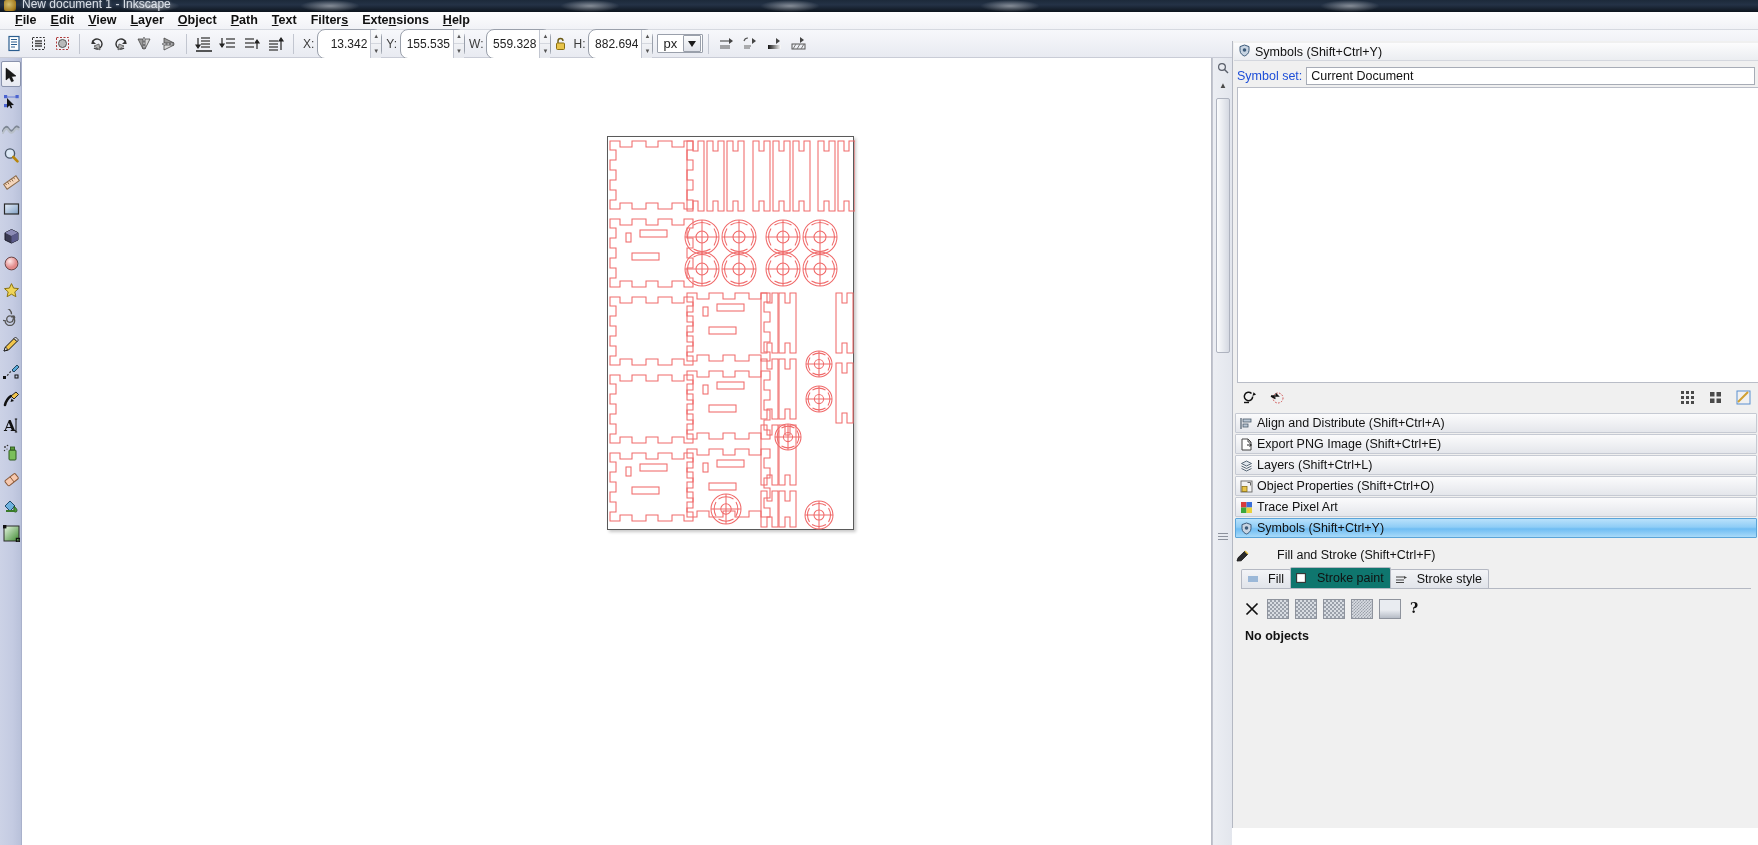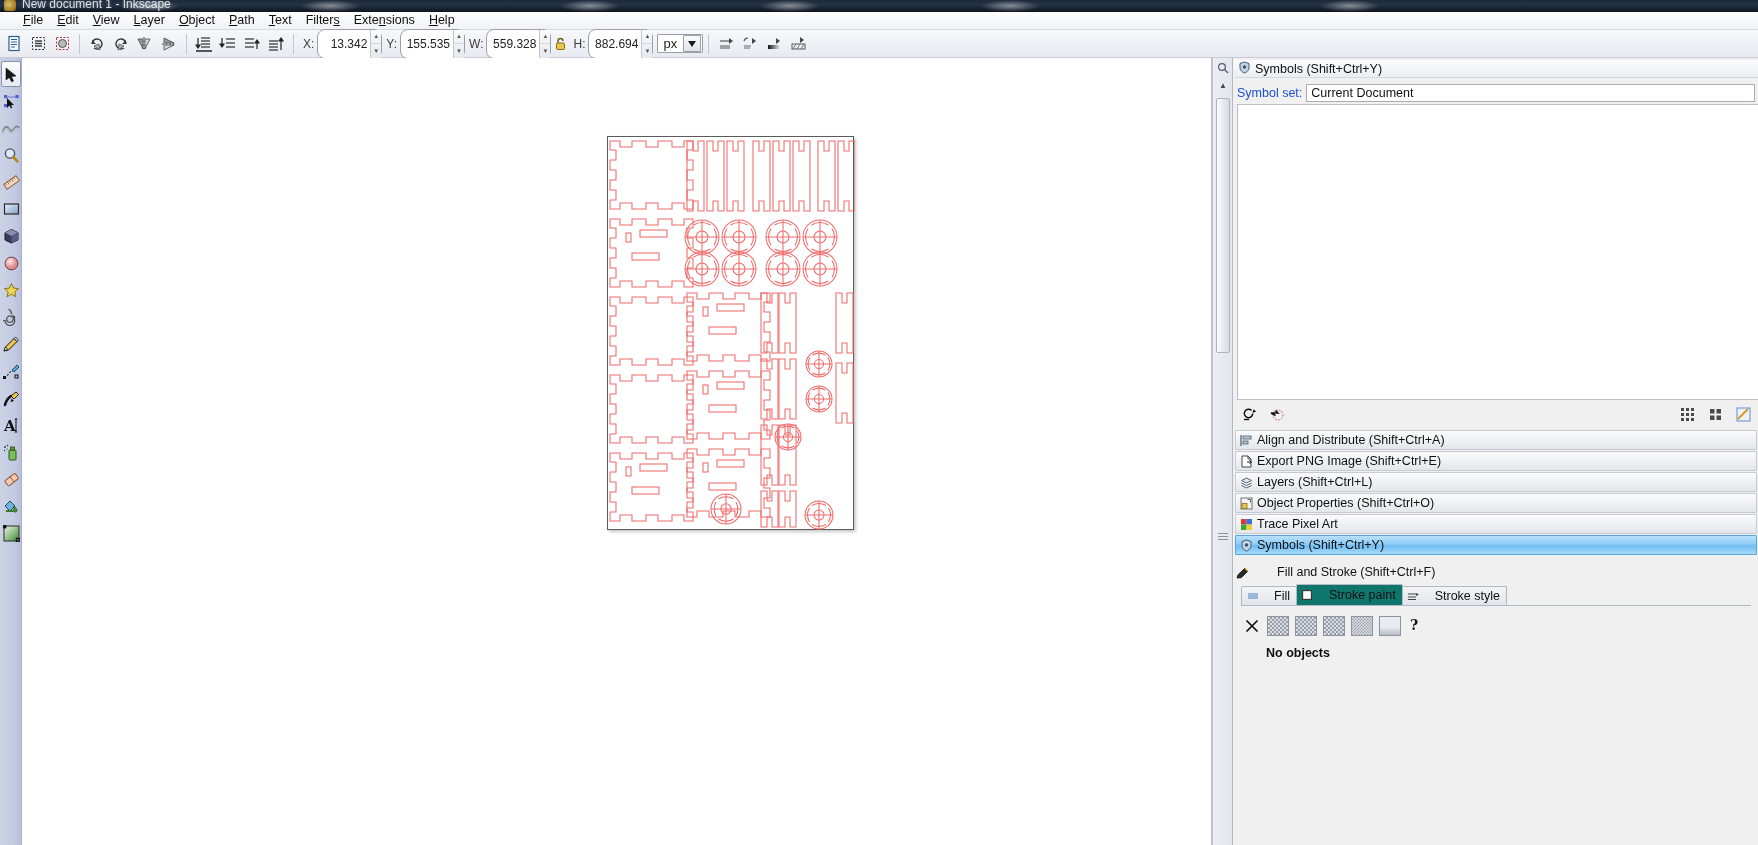--- a/index.html
+++ b/index.html
@@ -32,21 +32,21 @@
   .titlebar .glow{
     position:absolute; top:0; height:12px; width:60px;
     background:radial-gradient(ellipse at center, rgba(255,255,255,.45), rgba(255,255,255,0) 70%);
   }
 
   
   .menubar{
     position:absolute; left:0; top:12px; width:1758px; height:18px;
     background:linear-gradient(180deg,#fdfdfe 0%,#f1f2f6 100%);
     border-bottom:1px solid #d6d9e0;
-    display:flex; align-items:center; padding-left:16px;
+    display:flex; align-items:center; padding-left:8px;font-weight:bold;
   }
   .menu-item{
     padding:1px 7px; font-size:12.5px; color:#101010; cursor:default;
     line-height:15px; white-space:nowrap;
   }
   .menu-item u { text-decoration:underline; }
 
   
   .cmdbar{
     position:absolute; left:0; top:30px; width:1758px; height:28px;
@@ -150,21 +150,21 @@
     border:1px solid #aeb3bf; border-radius:2px;
   }
   .vscroll .gripper{
     position:absolute; left:5px; top:470px; width:10px; height:16px;
     display:flex; flex-direction:column; justify-content:center; gap:2px;
   }
   .vscroll .gripper i{ display:block; height:1px; background:#8c919c; }
 
   
   .dock{
-    position:absolute; left:1232px; top:58px; width:526px; height:787px;
+    position:absolute; left:1232px; top:41px; width:526px; height:787px;
     background:#f0f0f0; border-left:1px solid #b4b8c2;
   }
 
   .panel-header{
     position:absolute; left:1px; top:2px; width:524px; height:18px;
     display:flex; align-items:center; padding-left:4px;
     background:linear-gradient(180deg,#fcfcfd,#ebedf1);
     border-bottom:1px solid #d4d7de;
   }
   .panel-header .ph-title{ font-size:12.5px; color:#111; margin-left:4px; }
@@ -219,21 +219,21 @@
   }
   .fs-header .fsico{ width:14px; height:14px; margin-right:3px; display:flex; align-items:center; justify-content:center; }
 
   .fs-tabs{
     position:absolute; left:8px; top:527px; width:510px; height:21px;
     display:flex; align-items:flex-end;
     border-bottom:1px solid #b4b8c2;
   }
   .fs-tab{
     height:19px; padding:0 6px 0 5px;
-    display:flex; align-items:center; gap:16px;
+    display:flex; align-items:center; gap:10px;
     background:linear-gradient(180deg,#f3f4f7,#e1e4ea);
     border:1px solid #b4b8c2; border-bottom:none;
     border-radius:2px 2px 0 0; margin-right:-1px;
     font-size:12.5px; color:#111; cursor:default;
   }
   .fs-tab.active{
     background:#0f766e; height:21px; border-color:#b4b8c2;
     position:relative; z-index:2;
   }
   .fs-tab .tabico{ width:11px; height:11px; display:flex; align-items:center; justify-content:center; }
@@ -254,21 +254,21 @@
     width:100%; height:100%;
     background-image:
       linear-gradient(45deg,#9aa0aa 25%,transparent 25%,transparent 75%,#9aa0aa 75%),
       linear-gradient(45deg,#9aa0aa 25%,transparent 25%,transparent 75%,#9aa0aa 75%);
     background-size:4px 4px;
     background-position:0 0, 2px 2px;
     background-color:#d8dce2;
   }
   .noobj{
     position:absolute; left:12px; top:588px;
-    font-size:12.5px; font-weight:bold; color:#111;margin-left:21px;
+    font-size:12.5px; font-weight:bold; color:#111;
   }
 </style>
 </head>
 <body>
 
 <div id="app">
 
   <div class="titlebar">
     <div class="glow" style="left:120px"></div>
     <div class="glow" style="left:300px"></div>

